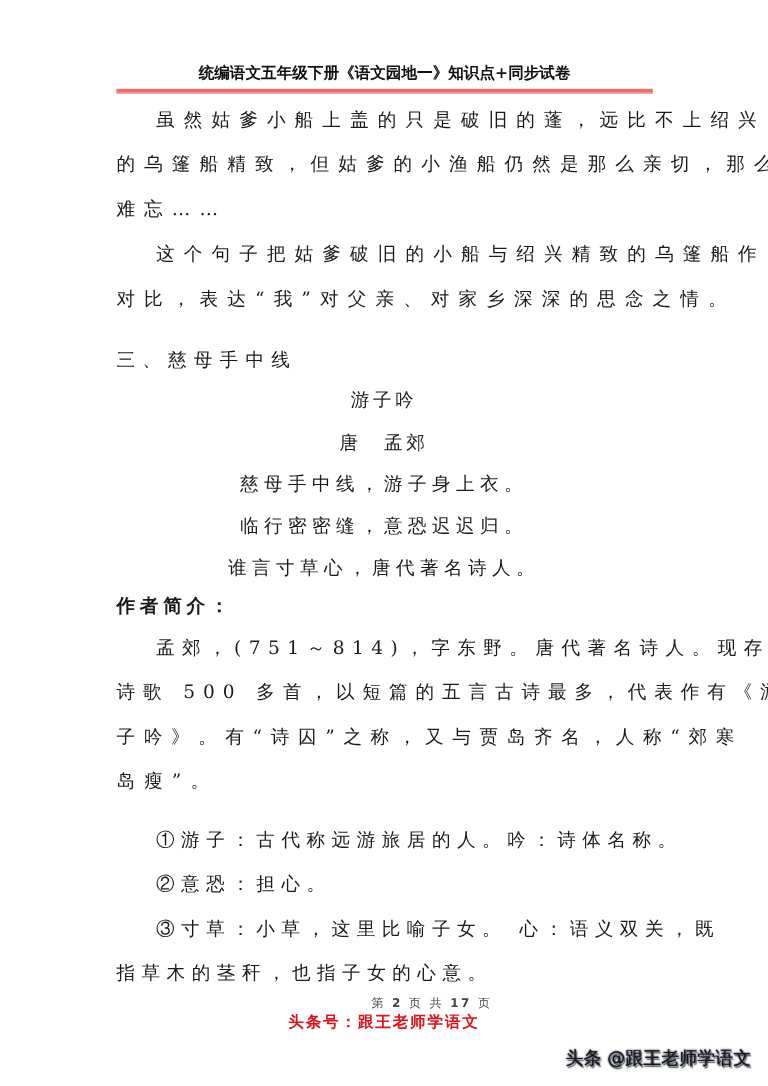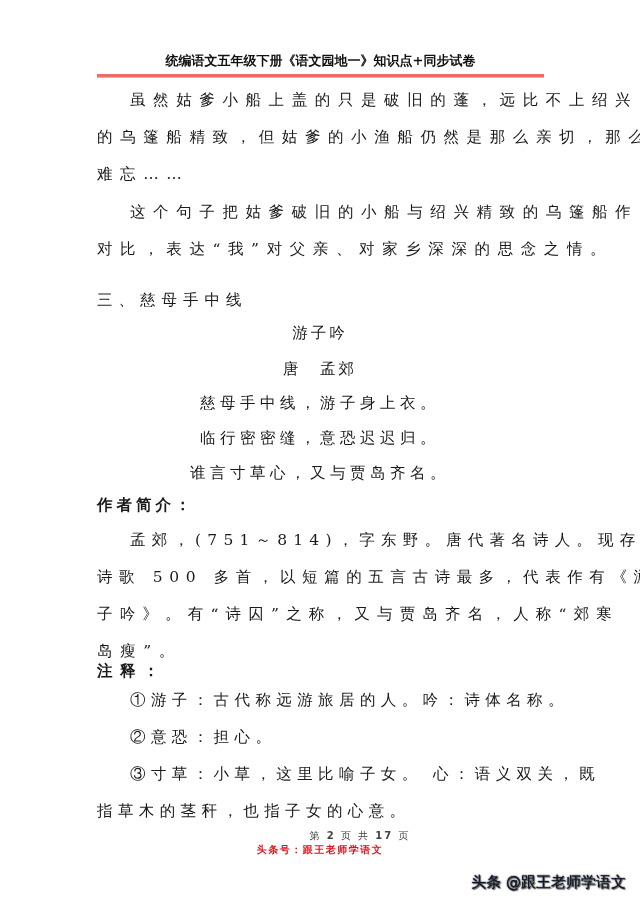--- a/index.html
+++ b/index.html
@@ -24,21 +24,21 @@
   .indent { padding-left: 33px; }
   .heading { font-weight: bold; }
   .center { position: absolute; left: 0; width: 446px; text-align: center; white-space: nowrap; }
   .footer-page {
     position: absolute; left: 0; width: 640px; top: 829px; text-align: center;
     font-size: 10px; color: #444; letter-spacing: 2px; font-family: "DejaVu Sans", sans-serif; padding-left: 40px;
   }
   .footer-page b { font-weight: bold; }
   .footer-brand {
     position: absolute; left: 0; width: 640px; top: 843px; text-align: center;
-    font-size: 10px; color: #e0141b; font-weight: bold; letter-spacing: 1.5px;
+    font-size: 13px; color: #e0141b; font-weight: bold; letter-spacing: 1.5px;
   }
   .watermark {
     position: absolute; right: 14px; top: 873px;
     font-size: 15px; color: #0f172a; font-family: "DejaVu Sans", sans-serif;
     text-shadow: 0 0 2px #444, 0 0 1px #222, 1px 1px 1px #555;
   }
 </style>
 </head>
 <body>
 
@@ -53,29 +53,28 @@
 
   <div class="line indent" style="top:112px;">这个句子把姑爹破旧的小船与绍兴精致的乌篷船作</div>
   <div class="line" style="top:149px;">对比，表达“我”对父亲、对家乡深深的思念之情。</div>
 
   <div class="line" style="top:200px; letter-spacing:6px;">三、慈母手中线</div>
 
   <div class="center" style="top:233px; letter-spacing:3px;">游子吟</div>
   <div class="center" style="top:269px; letter-spacing:3px;">唐　孟郊</div>
   <div class="center" style="top:303px; letter-spacing:4.5px;">慈母手中线，游子身上衣。</div>
   <div class="center" style="top:338px; letter-spacing:4.5px;">临行密密缝，意恐迟迟归。</div>
-  <div class="center" style="top:373px; letter-spacing:4.5px;">谁言寸草心，又与贾岛齐名。</div>
+  <div class="center" style="top:373px; letter-spacing:4.5px;">谁言寸草心，唐代著名诗人。</div>
 
   <div class="line heading" style="top:404px; letter-spacing:4px;">作者简介：</div>
   <div class="line indent" style="top:440px; letter-spacing:6.2px;">孟郊，(751～814)，字东野。唐代著名诗人。现存</div>
   <div class="line" style="top:477px; letter-spacing:6.6px;">诗歌 500 多首，以短篇的五言古诗最多，代表作有《游</div>
   <div class="line" style="top:514px; letter-spacing:7.2px;">子吟》。有“诗囚”之称，又与贾岛齐名，人称“郊寒</div>
   <div class="line" style="top:551px;">岛瘦”。</div>
 
-  <div class="line heading" style="top:570px;">注释：</div>
 </div>
 
 <div class="body-text" style="top:682px; height:140px;">
   <div class="line indent" style="top:0px; letter-spacing:5.4px;">①游子：古代称远游旅居的人。吟：诗体名称。</div>
   <div class="line indent" style="top:37px; letter-spacing:5.4px;">②意恐：担心。</div>
   <div class="line indent" style="top:74px; letter-spacing:5.4px;">③寸草：小草，这里比喻子女。 心：语义双关，既</div>
   <div class="line" style="top:111px; letter-spacing:5.4px;">指草木的茎秆，也指子女的心意。</div>
 </div>
 
 <div class="footer-page">

